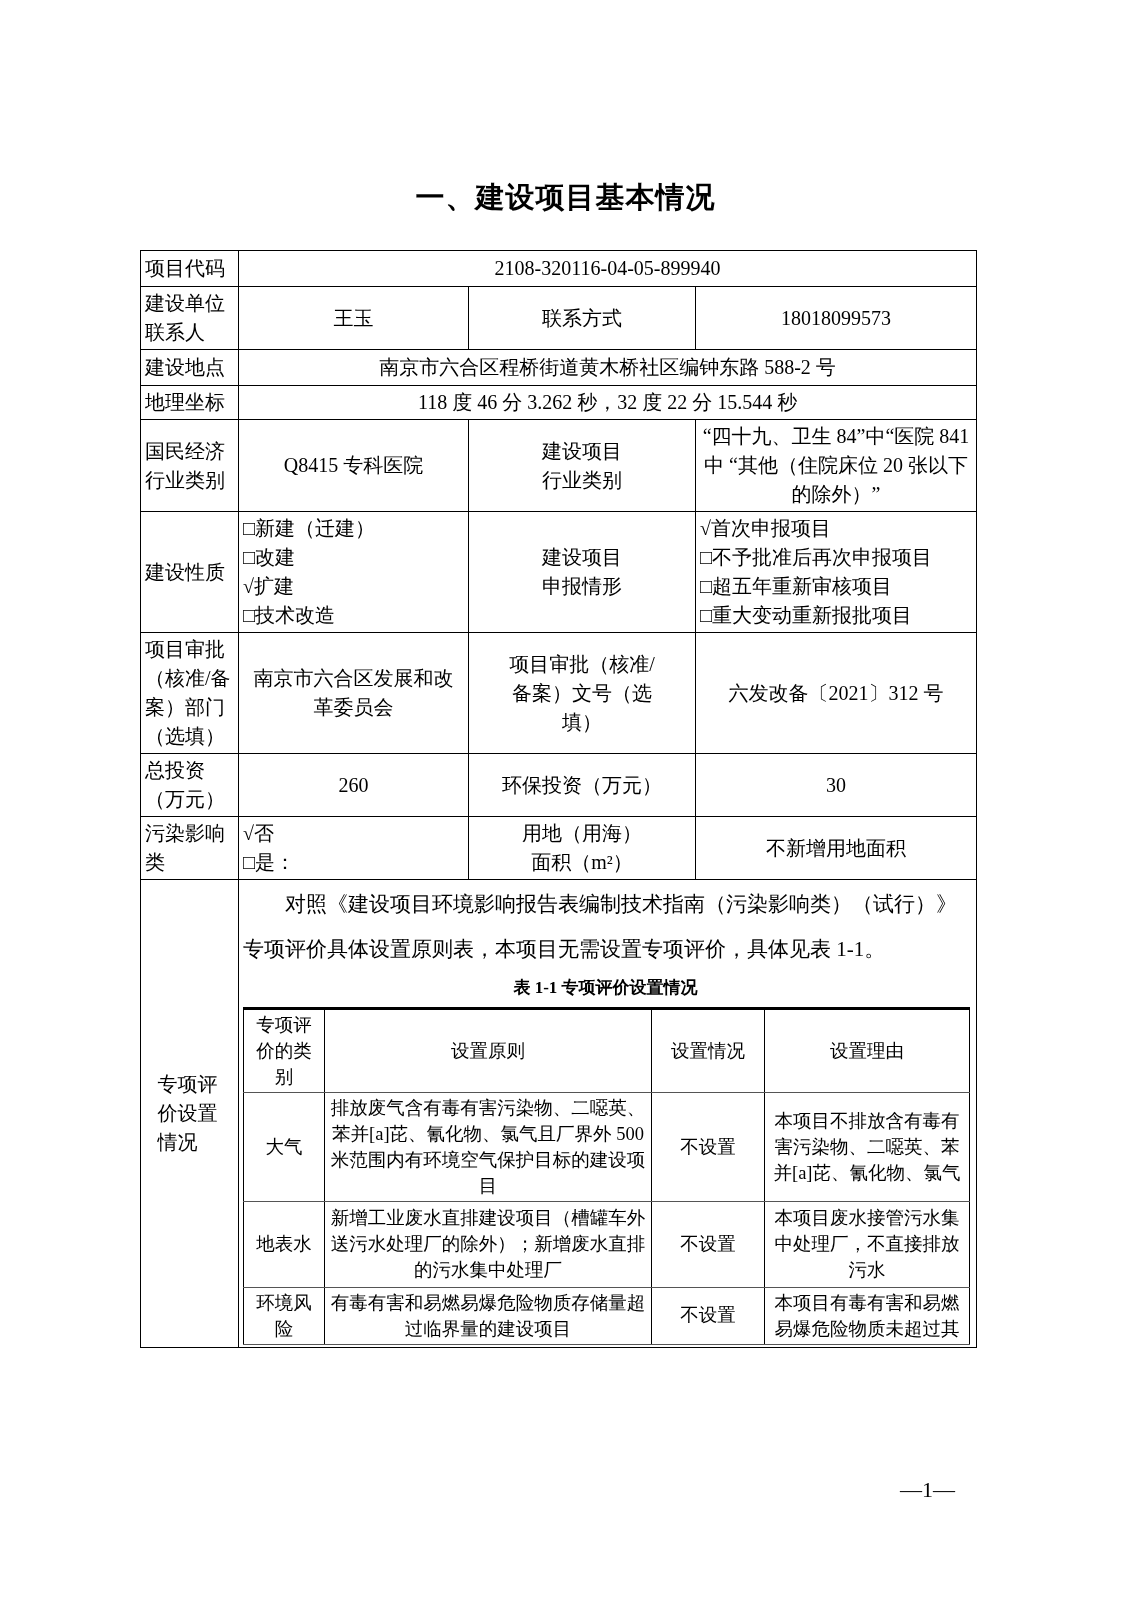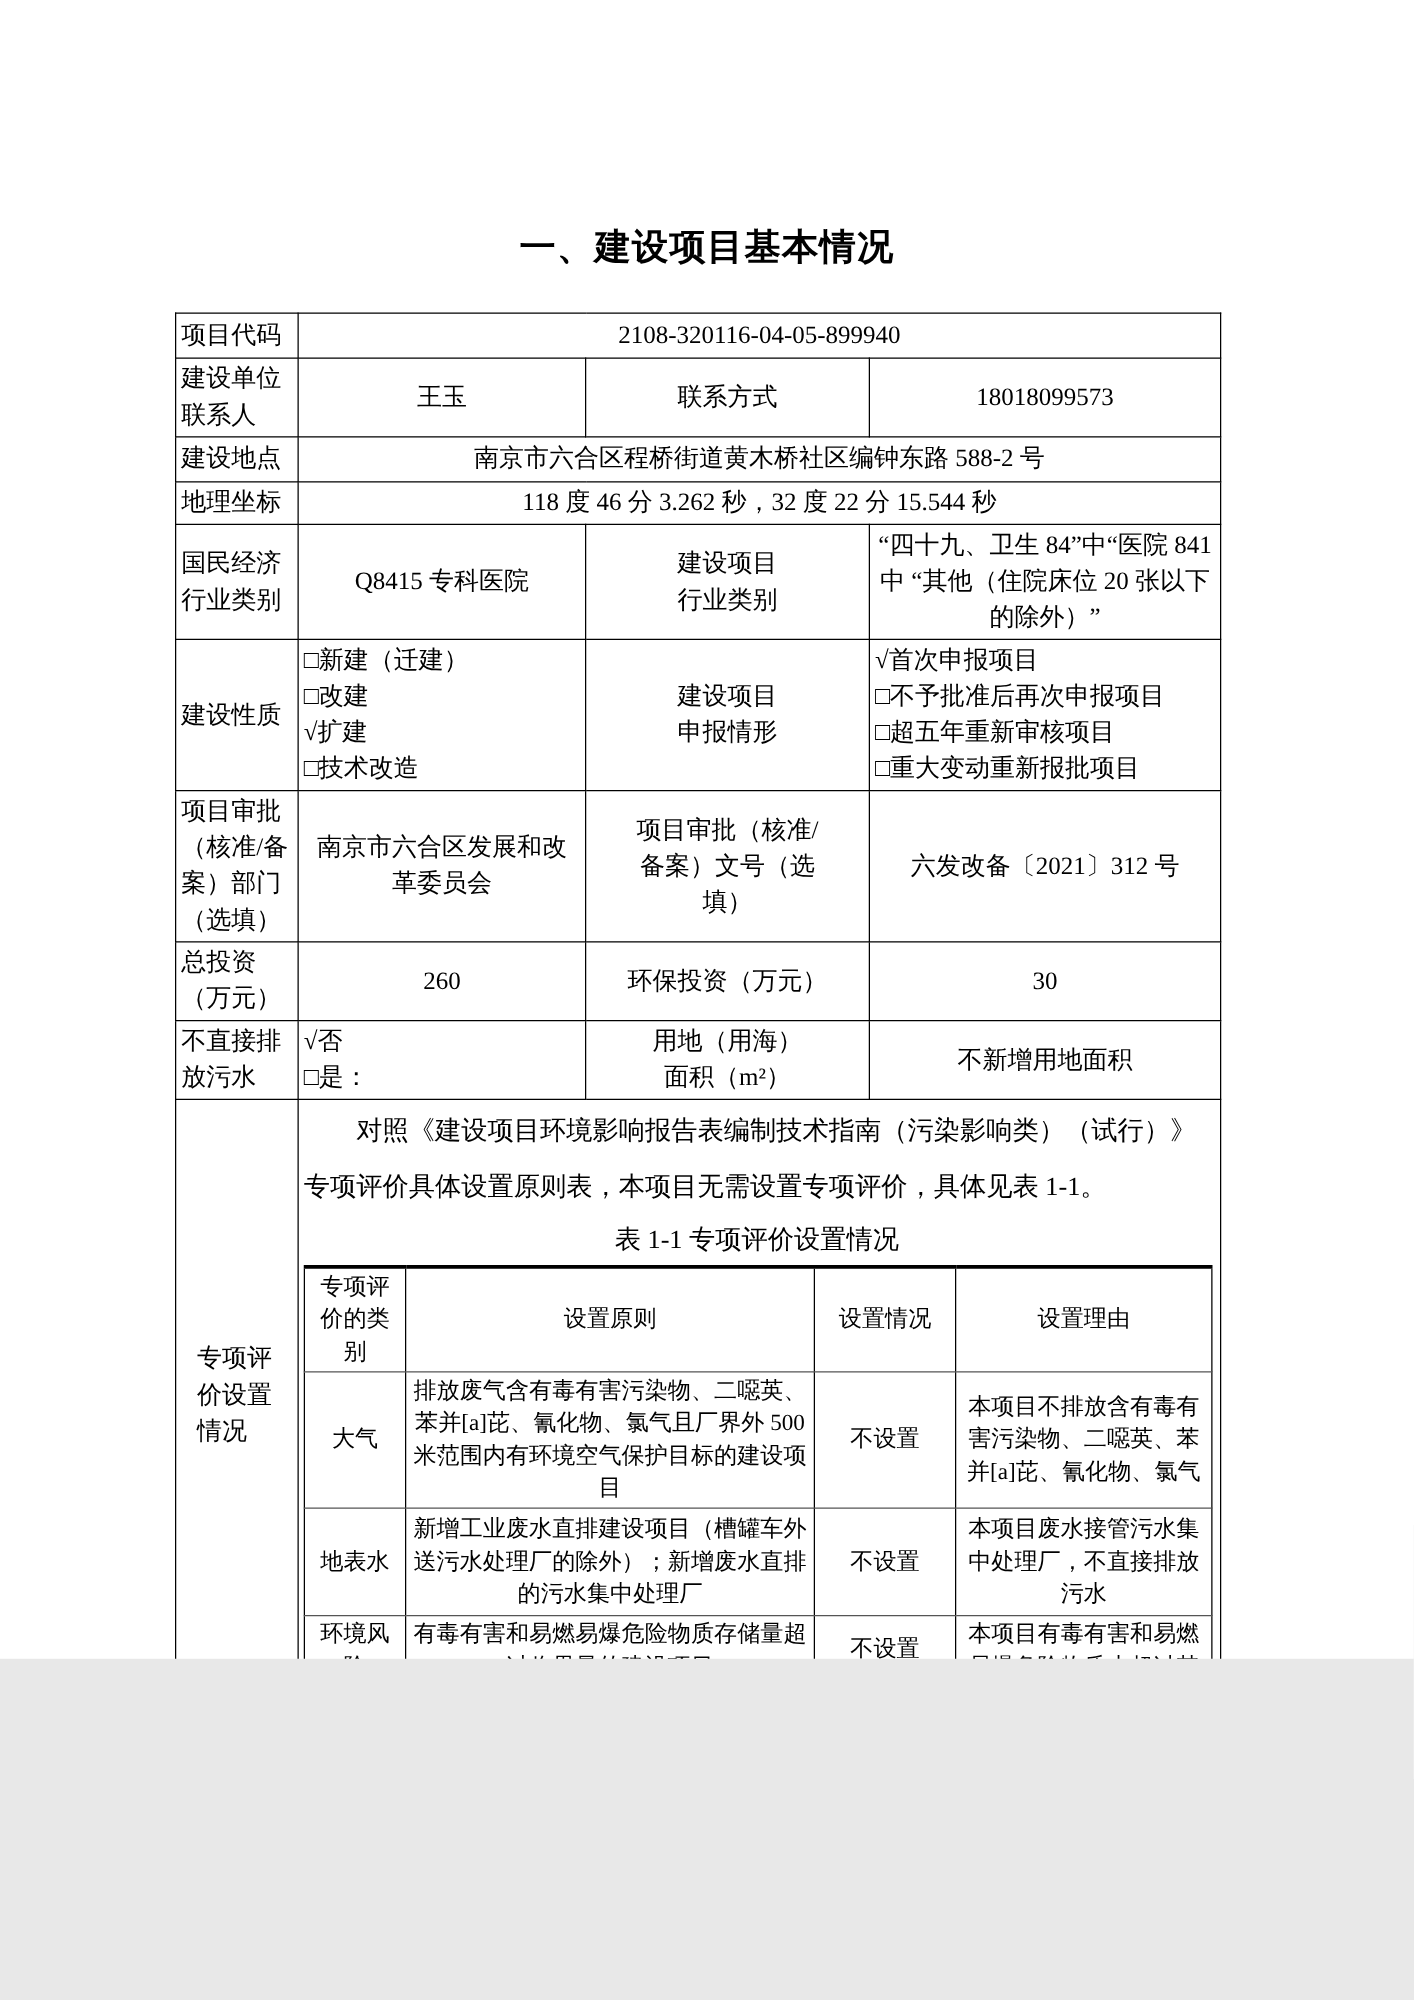--- a/index.html
+++ b/index.html
@@ -1,18 +1,18 @@
 <!DOCTYPE html>
 <html><head>
 <meta charset="utf-8">
 <style>
   * { margin:0; padding:0; box-sizing:border-box; }
   body { background:#e8e8e8; font-family:"Liberation Serif","DejaVu Serif",serif; }
   .page {
-    position:relative; width:1131px; height:1327px; margin:0 auto;
+    position:relative; width:1131px; height:1600px; margin:0 auto;
     background:#ffffff; color:#000; overflow:hidden;
   }
   .doc-title {
     position:absolute; top:178px; left:0; width:100%;
     text-align:center; font-size:29px; font-weight:bold; letter-spacing:1px;
   }
   table.main { 
     position:absolute; left:140px; top:250px; width:836px;
     border-collapse:collapse; table-layout:fixed;
     font-size:20px; line-height:1.45;
@@ -29,21 +29,21 @@
   .lbl-inner { width:3.3em; }
   .spanlbl { width:3.2em; margin:0 auto; text-align:left; }
 
   
   td.content-cell { vertical-align:top; padding:12px 0 0 9px;margin-top:46px; }
   .para {
     width:718px; font-size:21px; line-height:45px;
     text-indent:2em; text-align:left; margin-bottom:4px;
   }
   .tbl-title {
-    width:725px; text-align:center; font-weight:normal; font-size:21px;
+    width:725px; text-align:center; font-weight:bold; font-size:17px;
     margin:2px 0 6px 0;
   }
   table.inner {
     width:726px; border-collapse:collapse; table-layout:fixed;
     font-size:18.5px; line-height:26px;
   }
   table.inner td {
     border-left:1.5px solid #000; border-right:1.5px solid #000;
     border-top:1px solid #555; border-bottom:1px solid #555;
     text-align:center; vertical-align:middle; padding:2px 4px;
@@ -135,21 +135,21 @@
 
     <tr style="height:60px">
       <td class="lbl">总投资（万元）</td>
       <td class="ctr">260</td>
       <td class="ctr">环保投资（万元）</td>
       <td class="ctr">30</td>
     </tr>
 
 
     <tr style="height:62px">
-      <td class="lbl">不直接排放污水</td>
+      <td class="lbl">污染影响类</td>
       <td class="optlist">
         <div>√否</div>
         <div>□是：</div>
       </td>
       <td class="ctr">
         <div class="narrow65">用地（用海）面积（m²）</div>
       </td>
       <td class="ctr">不新增用地面积</td>
     </tr>
 

